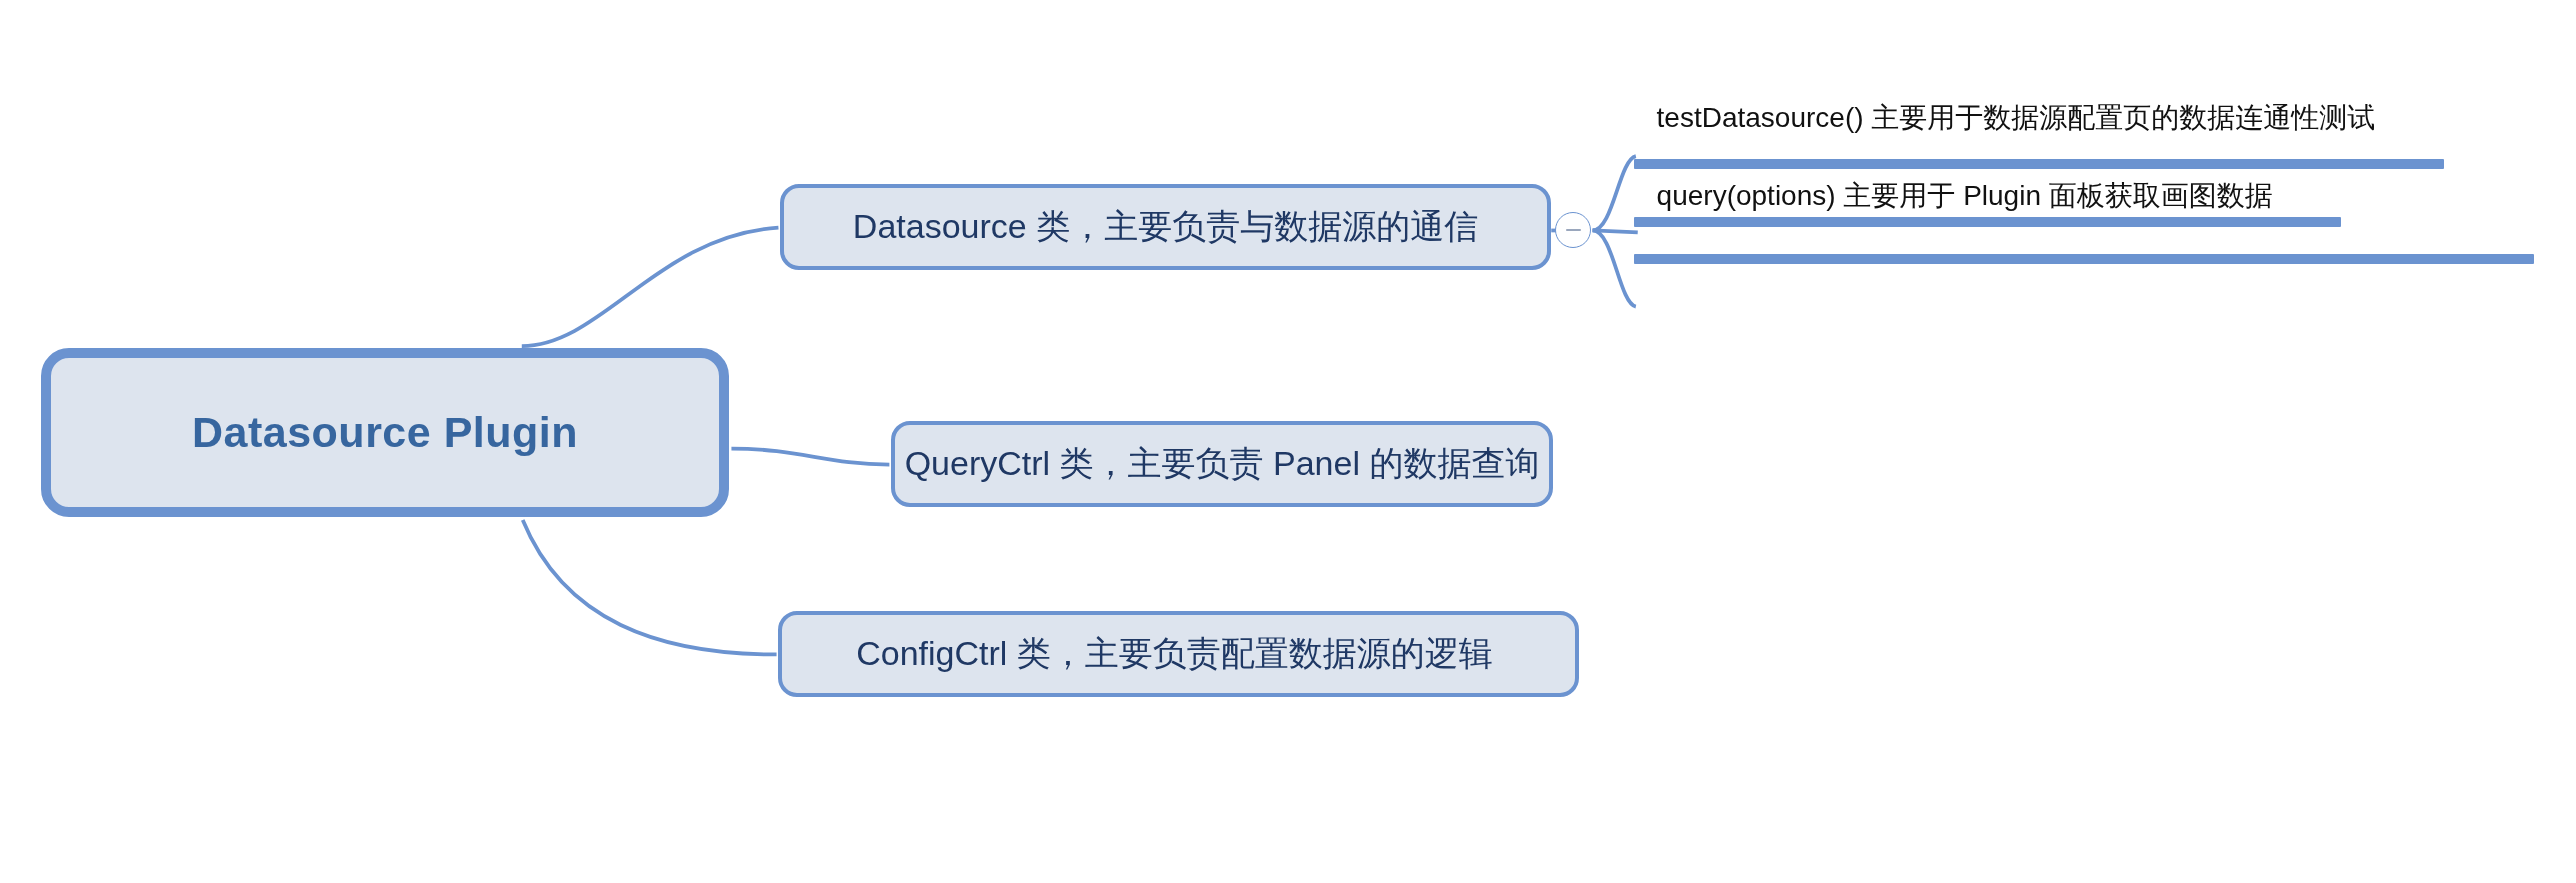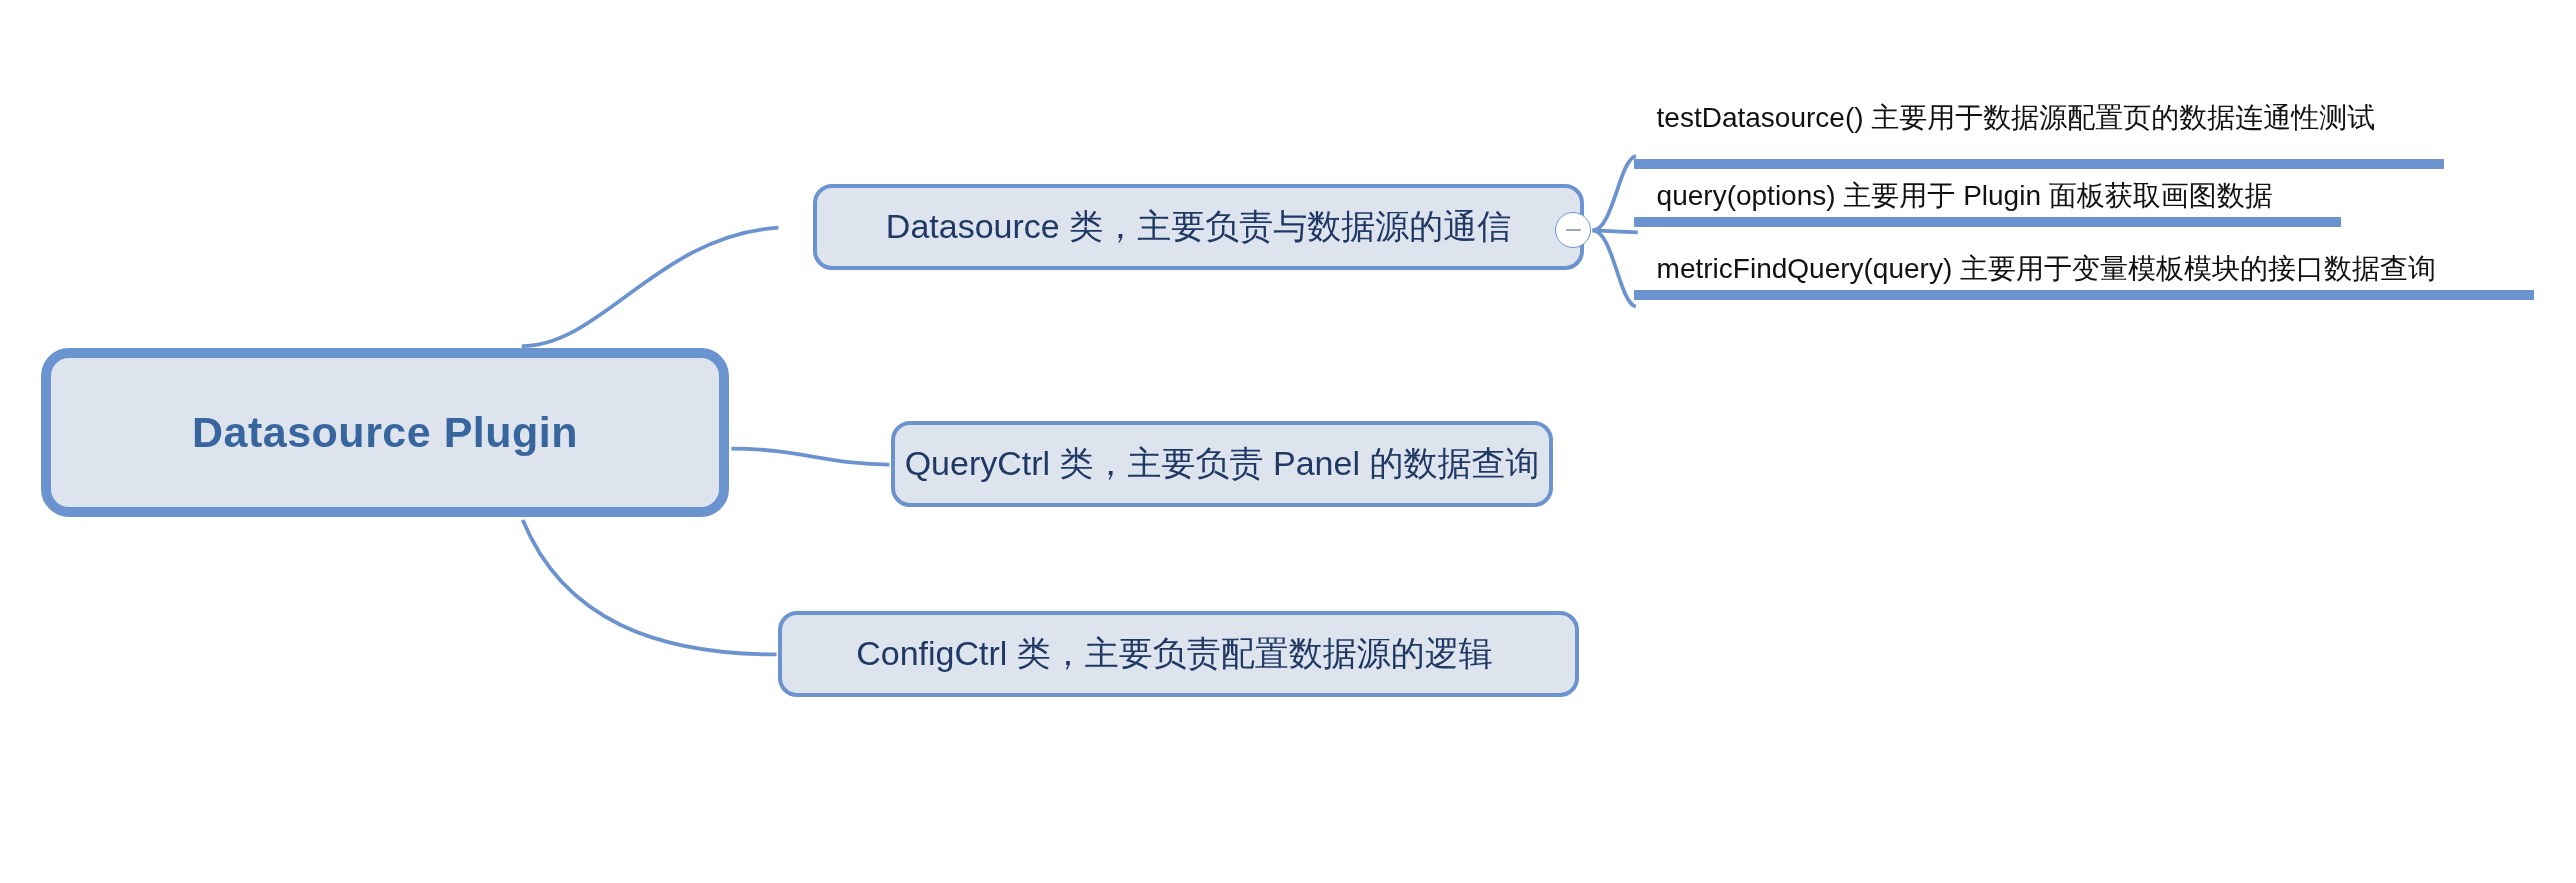--- a/index.html
+++ b/index.html
@@ -55,21 +55,21 @@
 
   .node-branch {
     height: 86px;
     border-width: 4.7px;
     border-radius: 19px;
     color: #1f3864;
     font-size: 34px;
     padding: 0 32px;
   }
 
-  .node-branch-1 { left: 813px;  top: 184px; width: 771px; }
+  .node-branch-1 { left: 780px;  top: 184px; width: 771px; }
   .node-branch-2 { left: 891px;  top: 421px; width: 662px; }
   .node-branch-3 { left: 778px;  top: 611px; width: 801px; padding-left: 24px; }
 
   
   .toggle {
     position: absolute;
     left: 1555px;
     top: 212px;
     width: 36px;
     height: 36px;
@@ -157,21 +157,20 @@
     <div class="leaf-text">testDatasource() 主要用于数据源配置页的数据连通性测试</div>
     <div class="leaf-bar"></div>
   </div>
 
   <div class="leaf leaf-2">
     <div class="leaf-text">query(options) 主要用于  Plugin 面板获取画图数据</div>
     <div class="leaf-bar"></div>
   </div>
 
   <div class="leaf leaf-3">
-    <div class="leaf-text">metricFindQuery(query) 主要用于变量模板模块的接口数据查询</div>
     <div class="leaf-bar"></div>
   </div>
 
   <div class="node node-branch node-branch-2">
     <span>QueryCtrl 类，主要负责 Panel 的数据查询</span>
   </div>
 
   <div class="node node-branch node-branch-3">
     <span>ConfigCtrl 类，主要负责配置数据源的逻辑</span>
   </div>

